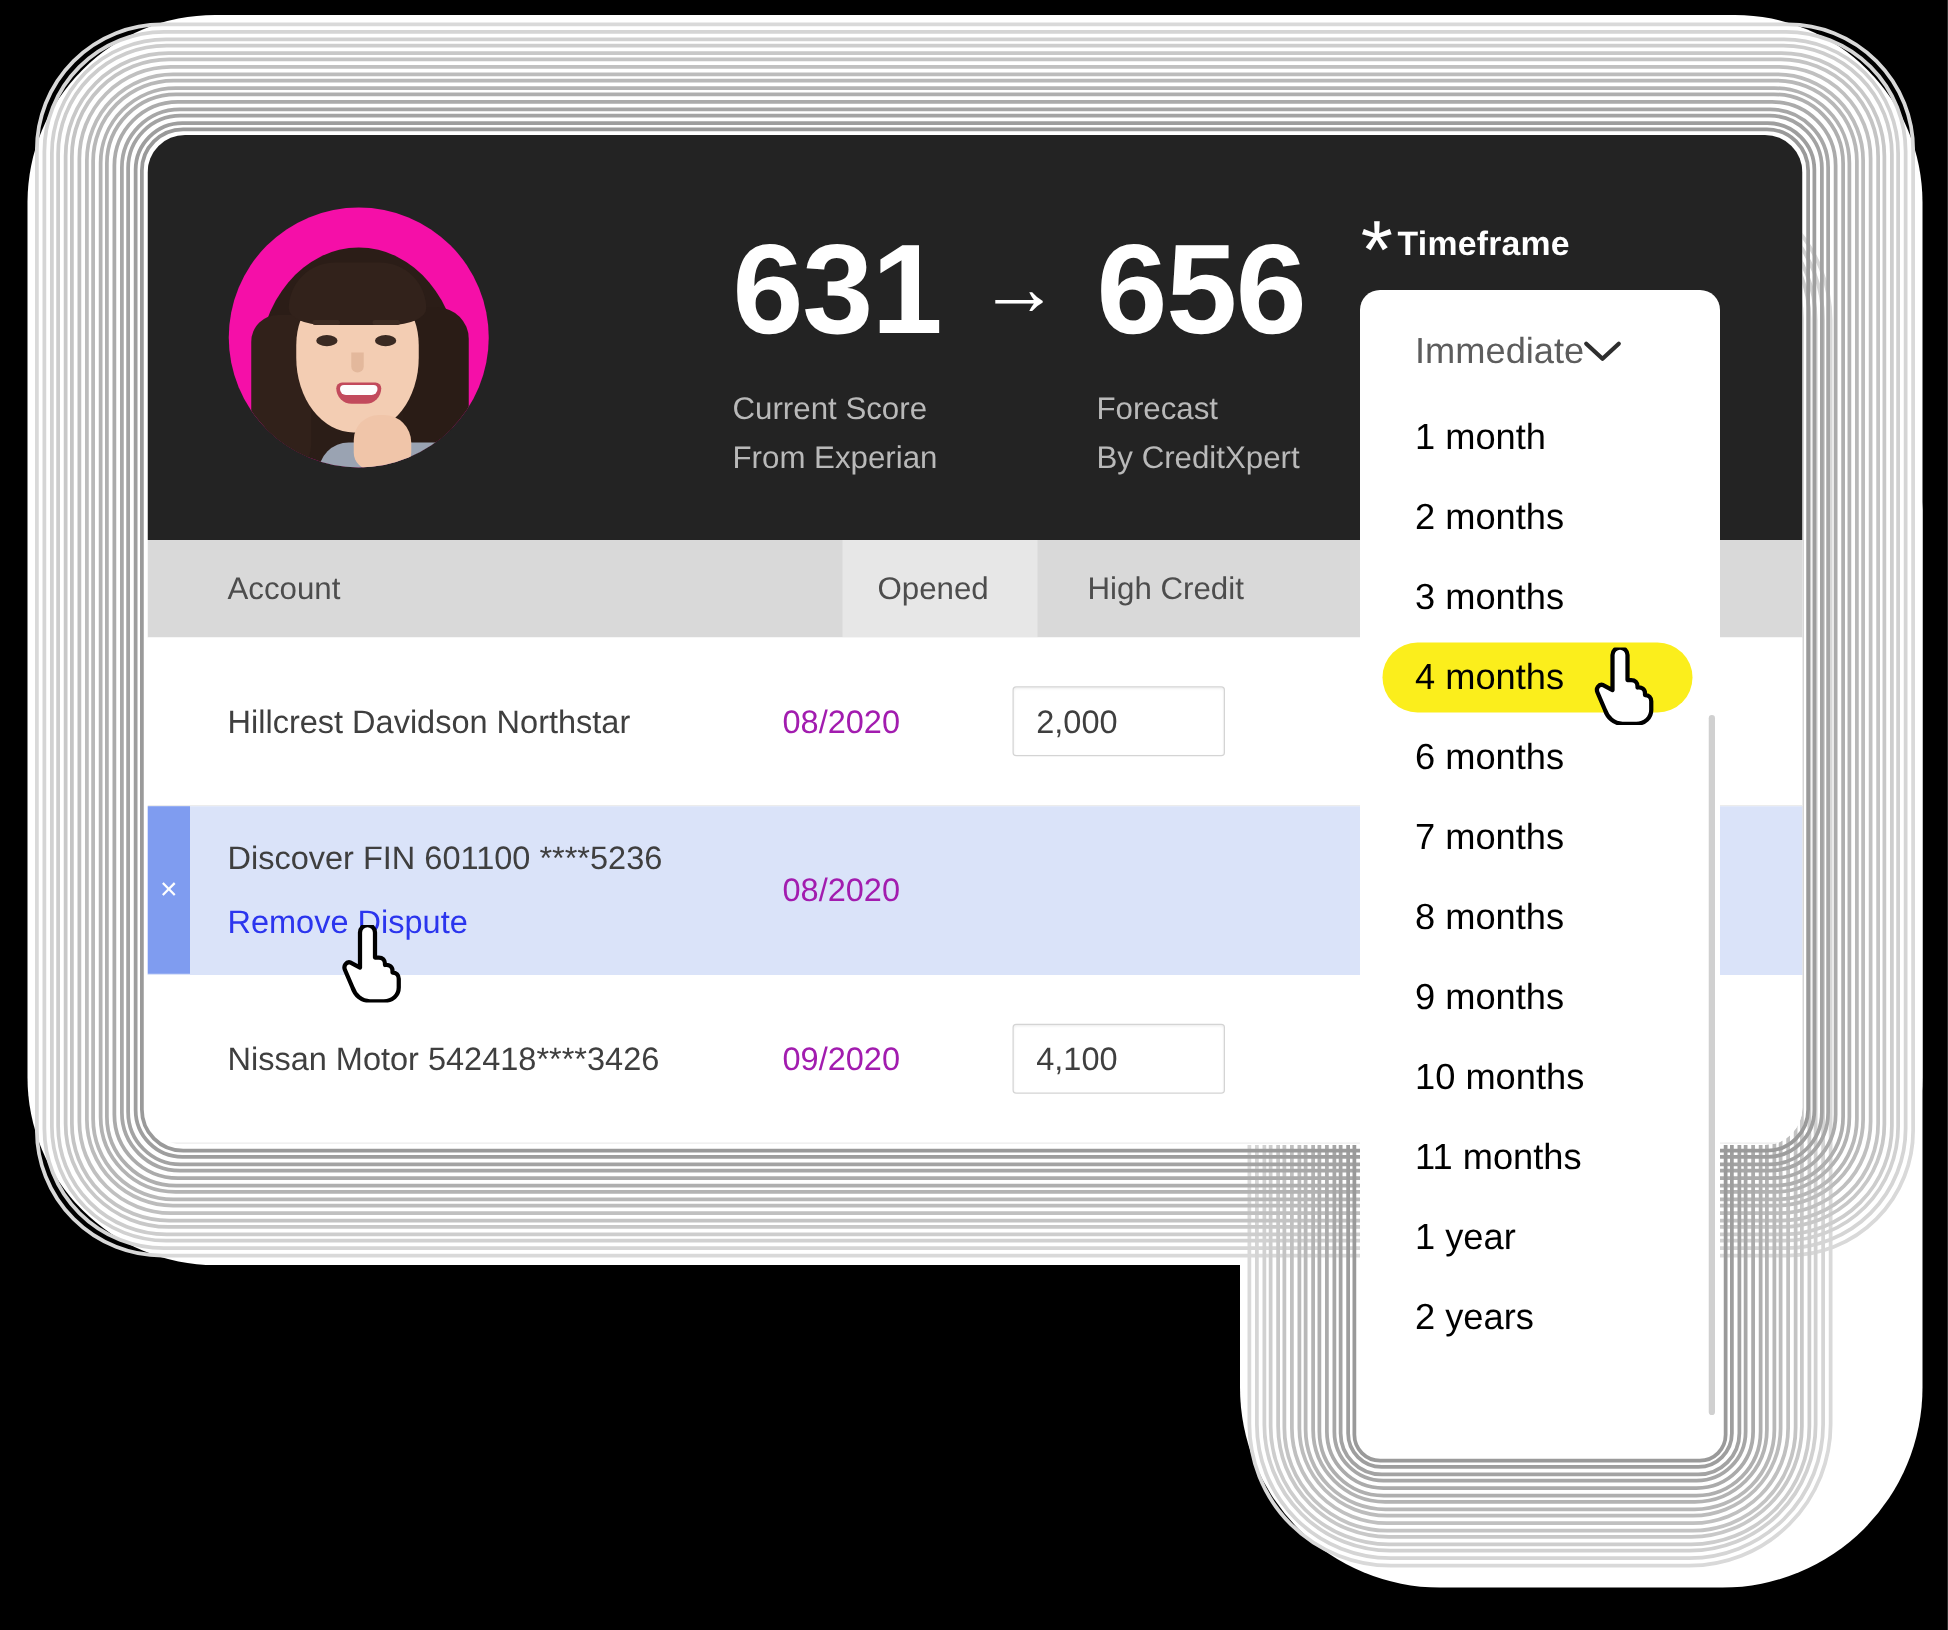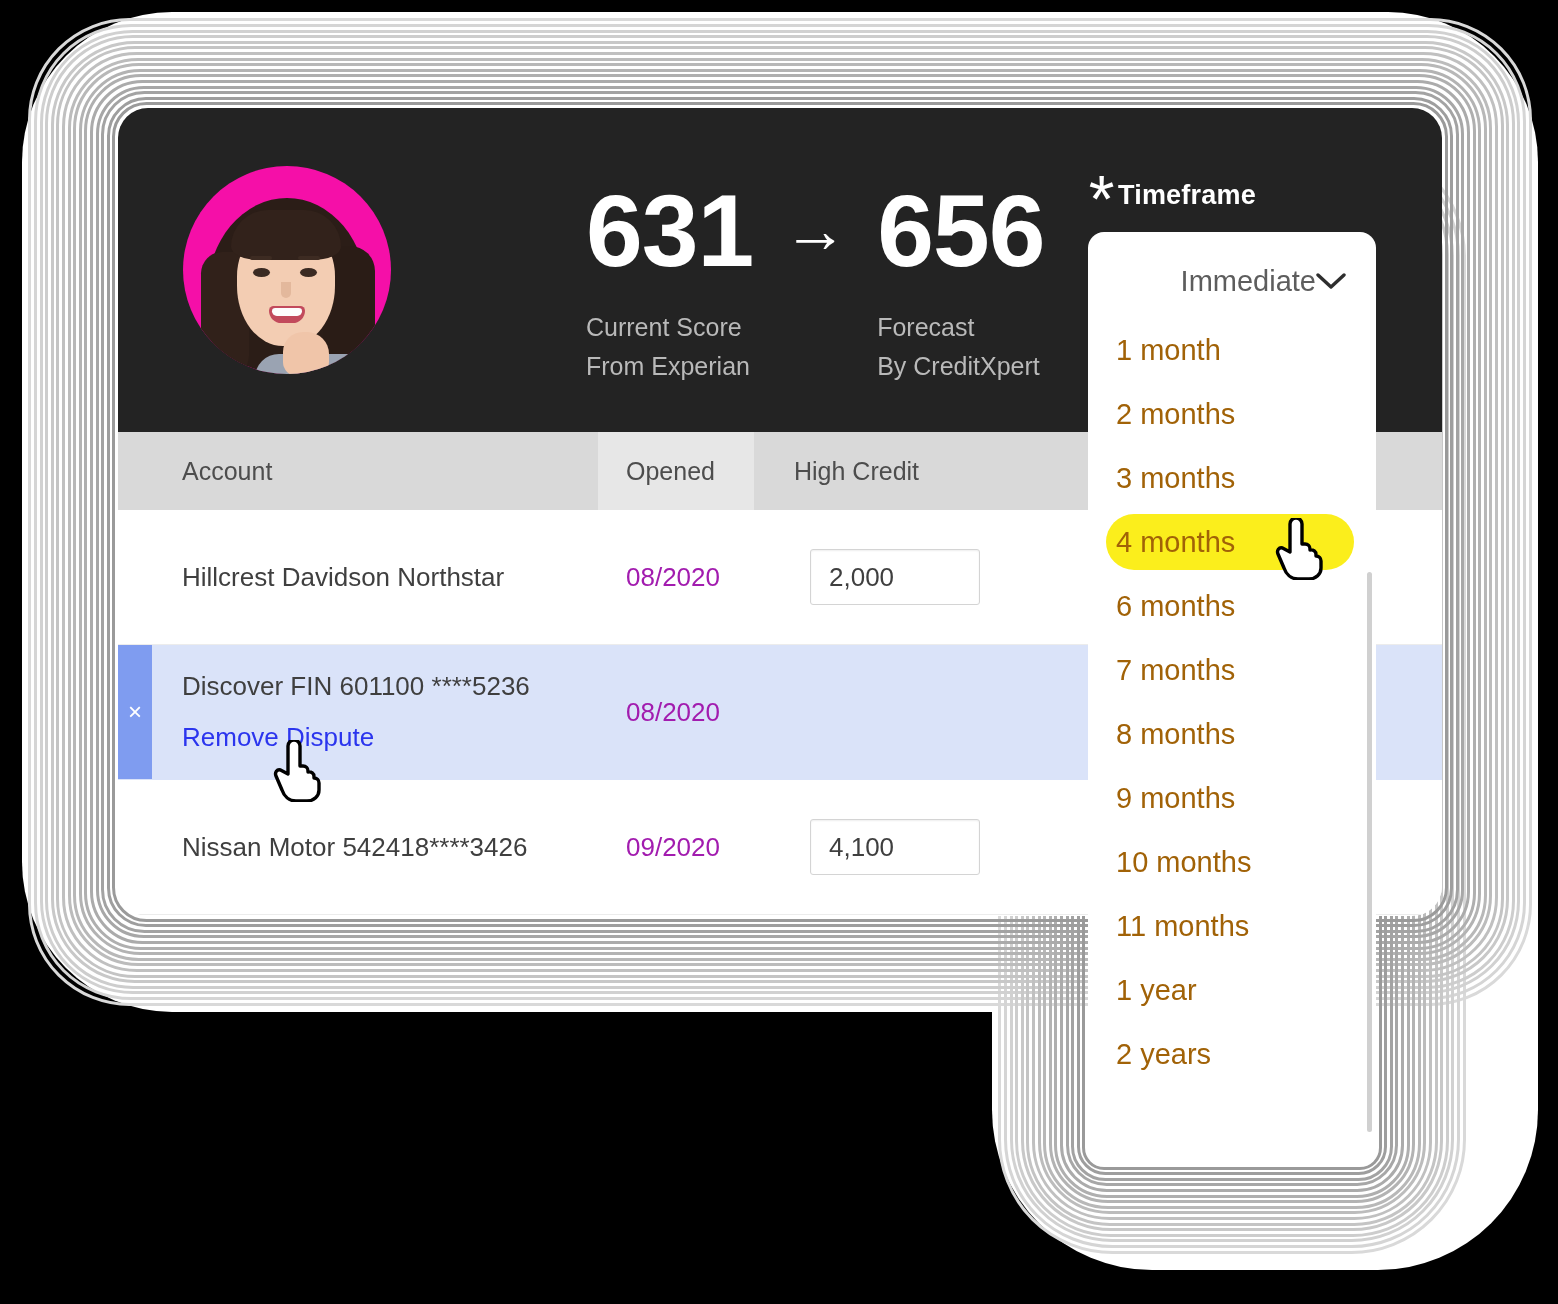--- a/index.html
+++ b/index.html
@@ -232,21 +232,21 @@
 
   
   .thead {
     display: flex;
     height: 78px;
     background: #d9d9d9;
     align-items: center;
     font-size: 25px;
     color: #4d4d4d;
   }
-  .th-account { width: 480px; padding-left: 64px; }
+  .th-account { width: 556px; padding-left: 64px; }
   .th-opened  { width: 156px; background: #e7e7e7; height: 78px; display: flex; align-items: center; justify-content: flex-start; padding-left: 28px; }
   .th-credit  { width: 252px; padding-left: 40px; }
   .th-rest    { flex: 1; }
 
   .trow {
     position: relative;
     display: flex;
     align-items: center;
     height: 135px;
     background: #ffffff;
@@ -313,40 +313,40 @@
     height: 932px;
     background: #ffffff;
     border-radius: 16px;
     z-index: 60;
     padding: 12px 0 18px 0;
     overflow: hidden;
   }
   .dd-selected {
     display: flex;
     align-items: center;
-    justify-content: flex-end;
+    justify-content: flex-start;
     height: 74px;
     padding: 0 30px 0 44px;
     font-size: 29px;
     color: #5d5d5d;
   }
   .chev {
     width: 30px;
     height: 18px;
     position: relative;
   }
   .chev svg { display: block; }
   .dd-item {
     position: relative;
     height: 64px;
     display: flex;
     align-items: center;
-    padding-left: 28px;
+    padding-left: 44px;
     font-size: 29px;
-    color: #a16207;
+    color: #000000;
   }
   .dd-item .pill {
     position: absolute;
     left: 18px;
     right: 22px;
     top: 4px;
     bottom: 4px;
     background: #fbee1c;
     border-radius: 32px;
     z-index: 0;

